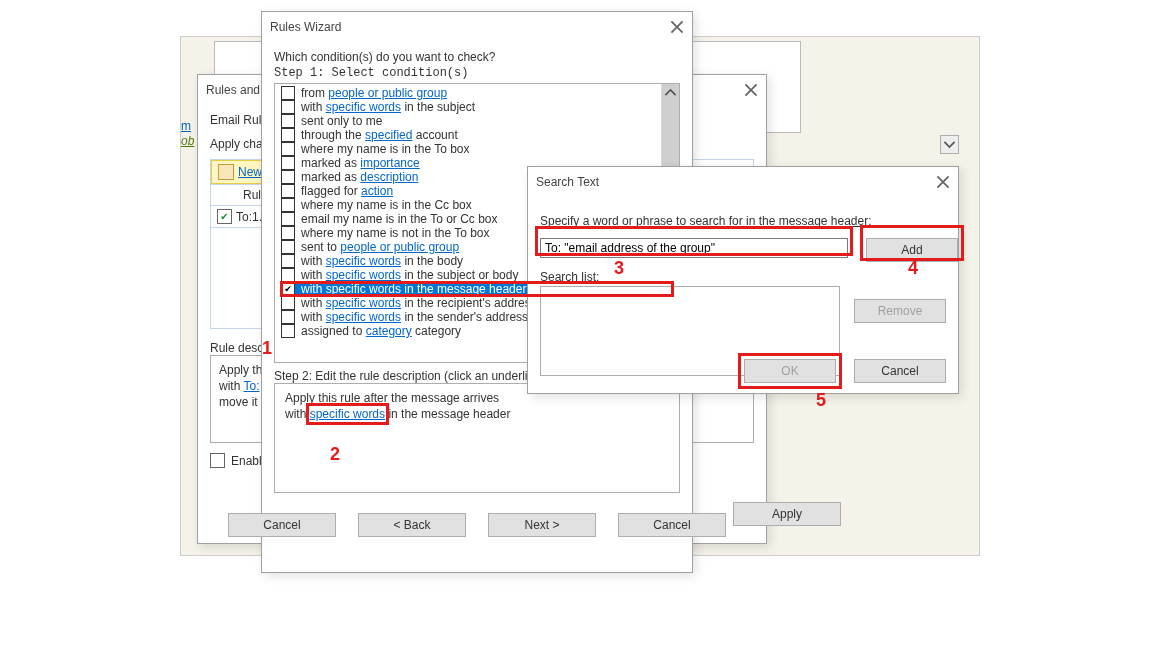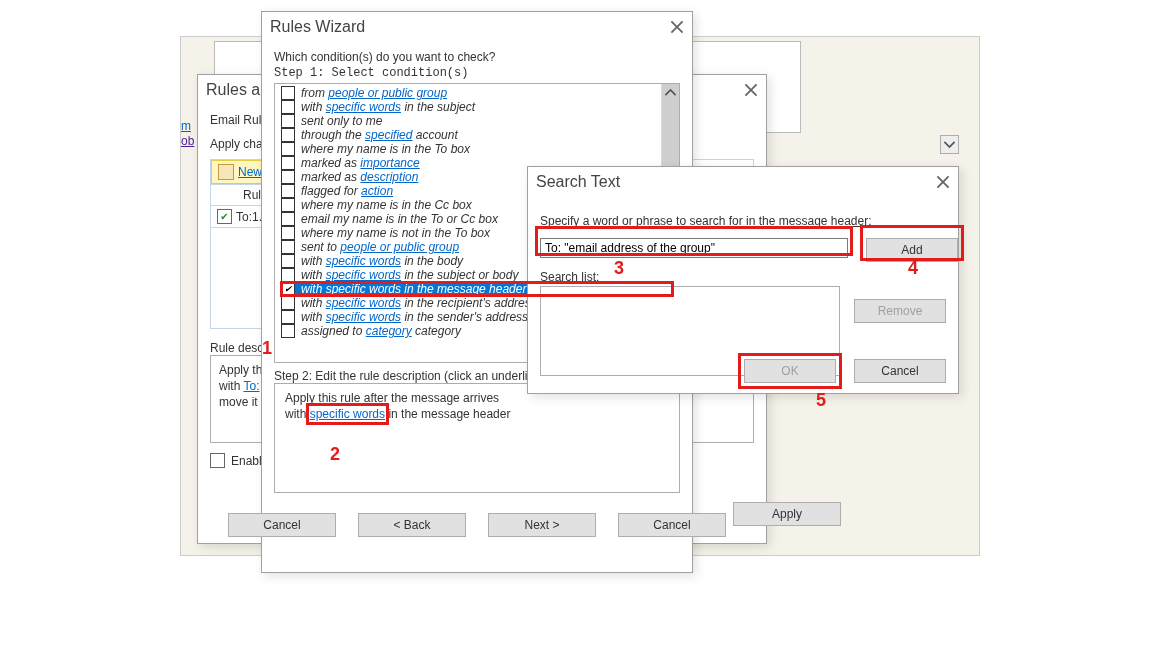--- a/index.html
+++ b/index.html
@@ -25,40 +25,40 @@
     box-sizing: border-box;
   }
   .bg-panel .tiny-box {
     position:absolute;
     left:33px; top:4px;
     width:585px; height:90px;
     border:1px solid #bbb;
     background:#fff;
   }
   .bg-link1 { position:absolute; left:0px; top:82px; color:#0366c9; text-decoration:underline; }
-  .bg-link2 { position:absolute; left:0px; top:97px; color:#4c1d95; text-decoration:underline; }
+  .bg-link2 { position:absolute; left:0px; top:97px; color:#4d7c0f; text-decoration:underline;font-style:italic; }
   .bg-label-v { position:absolute; left:19px; top:327px; }
   .bg-label-c { position:absolute; left:19px; top:432px; }
   .small-dd {
     position:absolute; right:20px; top:98px; width:17px; height:17px;
     border:1px solid #adadad; background:#eee;
   }
   .small-dd svg { width:100%; height:100%; }
 
   .dlg {
     position: absolute;
     background: #fff;
     border: 1px solid #a0a0a0;
     box-sizing: border-box;
     box-shadow: 3px 3px 10px rgba(0,0,0,.12);
   }
   .titlebar {
     display:flex; align-items:center; justify-content:space-between;
     height:30px; padding:0 8px;
-    font-size:16px;
+    font-size:12px;
   }
   .titlebar .title { color:#444; }
   .titlebar .close { width:14px; height:14px; color:#666; cursor:pointer; }
   .titlebar .close svg { width:100%; height:100%; display:block; }
 
   
   .rules-alerts-dlg { left:197px; top:74px; width:570px; height:470px; }
   .rules-alerts-dlg .body { padding:8px 12px; }
   .rules-alerts-dlg .tabhdr { margin-bottom:10px; }
   .rules-alerts-dlg .apply-ch { margin-bottom:8px; }
@@ -94,21 +94,21 @@
   .rules-alerts-dlg .enable-chk { width:13px; height:13px; border:1px solid #666; }
   .obtn {
     min-width:78px; padding:4px 14px; text-align:center;
     background:#e1e1e1; border:1px solid #adadad; cursor:pointer;
   }
 
   
   .rules-wizard-dlg { left:261px; top:11px; width:432px; height:562px; }
   .rules-wizard-dlg .body { padding:8px 12px 12px; }
   .rules-wizard-dlg .step1 { margin-top:2px;font-family:Liberation Mono, monospace; }
-  .cond-outer { position:relative;font-style:italic; }
+  .cond-outer { position:relative; }
   .cond-list {
     border:1px solid #adadad; margin-top:3px; height:278px;
     overflow:hidden; position:relative;
   }
   .cond-list .inner { padding:2px 6px; }
   .cond-item { display:flex; align-items:center; gap:6px; line-height:14px; padding:0 0 0 0; white-space:nowrap; }
   .cond-item .cb { width:12px; height:12px; border:1px solid #333; background:#fff; flex:none; display:inline-flex; align-items:center; justify-content:center; }
   .cond-item.selected { background:#0078d7; color:#fff; }
   .cond-item.selected .cb { background:#fff; }
   .cond-item.selected .cb.checked::after { content:"✔"; font-size:9px; color:#000; }

